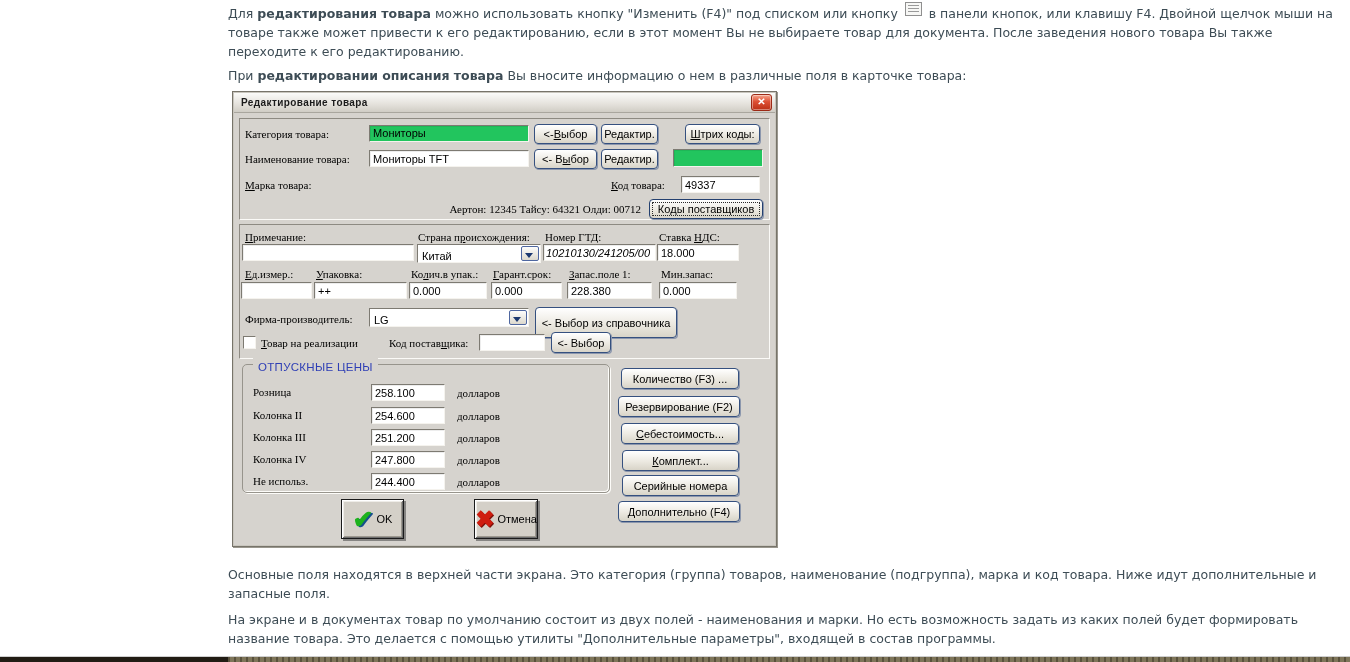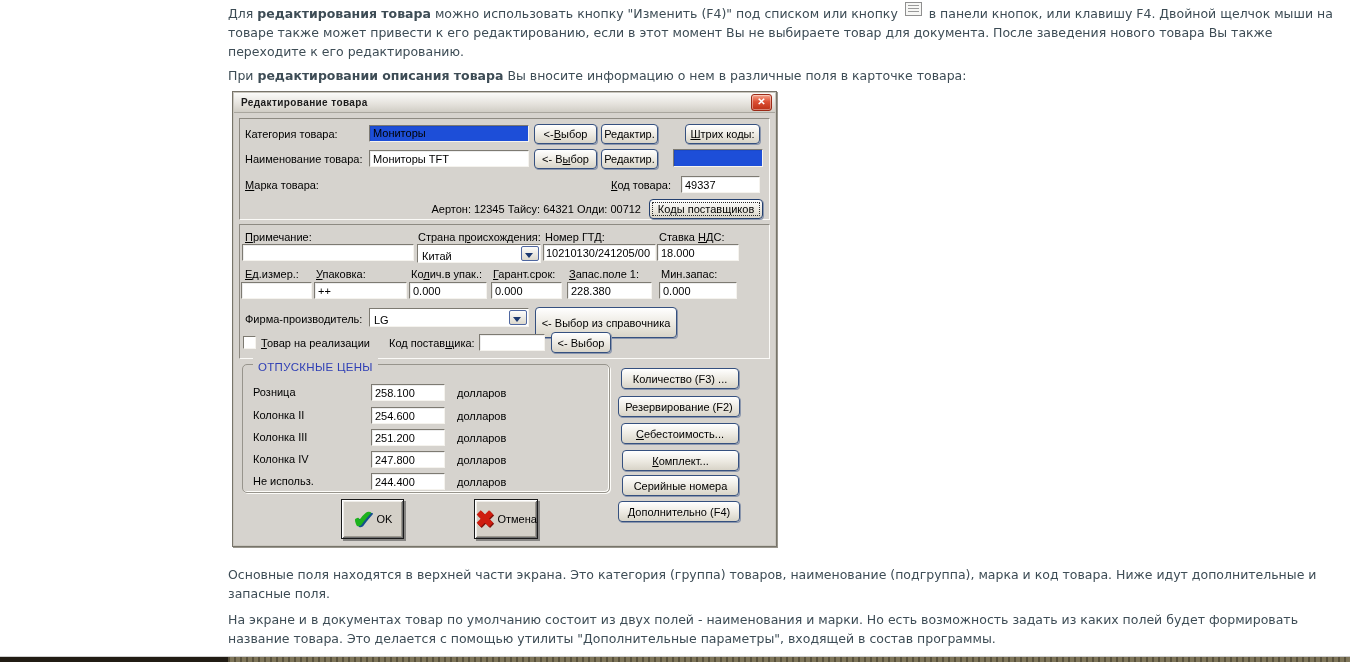--- a/index.html
+++ b/index.html
@@ -30,25 +30,25 @@
   .titlebar{position:absolute;left:1px;top:1px;right:1px;height:20px;
     background:linear-gradient(180deg,#fbfbf9,#e4e1db 60%,#d0cdc5);
     border-bottom:1px solid #a9a69e;display:flex;align-items:center;padding:0 3px 0 7px;box-sizing:border-box;}
   .title{font-weight:bold;font-size:10px;letter-spacing:.4px;color:#1b1b1b;flex:1;}
   .closebtn{width:19px;height:15px;border-radius:3px;border:1px solid #9c2a16;
     background:linear-gradient(180deg,#f6a58d,#dd4f33 45%,#bb3015);
     color:#fff;font-size:10px;font-weight:bold;line-height:14px;text-align:center;
     box-shadow:inset 0 0 0 1px rgba(255,255,255,.4);}
 
   .panel{position:absolute;border:1px solid;border-color:#8d8a82 #fbfaf7 #fbfaf7 #8d8a82;box-sizing:border-box;}
-  .lbl{position:absolute;white-space:nowrap;line-height:13px;}
+  .lbl{position:absolute;white-space:nowrap;line-height:13px;font-family:Liberation Serif, serif;}
   .inp{position:absolute;height:17px;background:#fff;border:1px solid;box-sizing:border-box;
     border-color:#7d7a72 #f5f3ee #f5f3ee #7d7a72;box-shadow:inset 1px 1px 0 rgba(0,0,0,.07);
     font:11px "Liberation Sans",sans-serif;padding:0 3px;margin:0;color:#000;outline:none;}
-  .inp.gray{background:#1d4ed8;}
+  .inp.gray{background:#22c55e;}
   .xbtn{position:absolute;height:20px;box-sizing:border-box;border:1px solid #35507f;border-radius:4px;
     background:linear-gradient(180deg,#ffffff,#ece9e1 55%,#d8d4c8);
     box-shadow:1px 1px 0 #8c97ad;font:11px "Liberation Sans",sans-serif;
     display:flex;align-items:center;justify-content:center;white-space:nowrap;color:#000;}
   .xbtn.focused{outline:1px dotted #2a2a2a;outline-offset:-4px;border-color:#24406f;}
   .combo{position:absolute;height:19px;box-sizing:border-box;background:#fff;border:1px solid;
     border-color:#7d7a72 #f5f3ee #f5f3ee #7d7a72;padding:2px 20px 0 4px;white-space:nowrap;}
   .combo .arrowbox{position:absolute;right:1px;top:1px;bottom:1px;width:16px;border:1px solid #4f67a0;border-radius:2px;
     background:linear-gradient(180deg,#fdfdfc,#dcd8cd);}
   .combo .arrow{position:absolute;left:3px;top:6px;width:0;height:0;
@@ -113,21 +113,21 @@
       <span class="lbl" style="left:12px;top:139px;"><u>П</u>римечание:</span>
       <input class="inp" style="left: 9px; top: 152px; width: 172px;" value="">
       <span class="lbl" style="left:185px;top:139px;">Страна п<u>р</u>оисхождения:</span>
       <div class="combo" style="left:184px;top:152px;width:124px;">
         <span>Китай</span>
         <span class="arrowbox">
             <span class="arrow"></span>
           </span>
       </div>
       <span class="lbl" style="left:312px;top:139px;">Номер ГТД:</span>
-      <input class="inp" style="left: 310px; top: 152px; width: 113px; padding: 0px 2px;" value="10210130/241205/00">
+      <input class="inp" style="left: 310px; top: 152px; width: 113px; padding: 0px 2px; font-style: italic;" value="10210130/241205/00">
       <span class="lbl" style="left:426px;top:139px;">Ставка <u>Н</u>ДС:</span>
       <input class="inp" style="left: 424px; top: 152px; width: 82px;" value="18.000">
 
       <span class="lbl" style="left:12px;top:176px;"><u>Е</u>д.измер.:</span>
       <input class="inp" style="left: 8px; top: 190px; width: 71px;" value="">
       <span class="lbl" style="left:83px;top:176px;"><u>У</u>паковка:</span>
       <input class="inp" style="left: 81px; top: 190px; width: 93px;" value="++">
       <span class="lbl" style="left:178px;top:176px;text-align:right;">Ко<u>л</u>ич.в упак.:</span>
       <input class="inp" style="left: 176px; top: 190px; width: 78px;" value="0.000">
       <span class="lbl" style="left:260px;top:176px;"><u>Г</u>арант.срок:</span>

